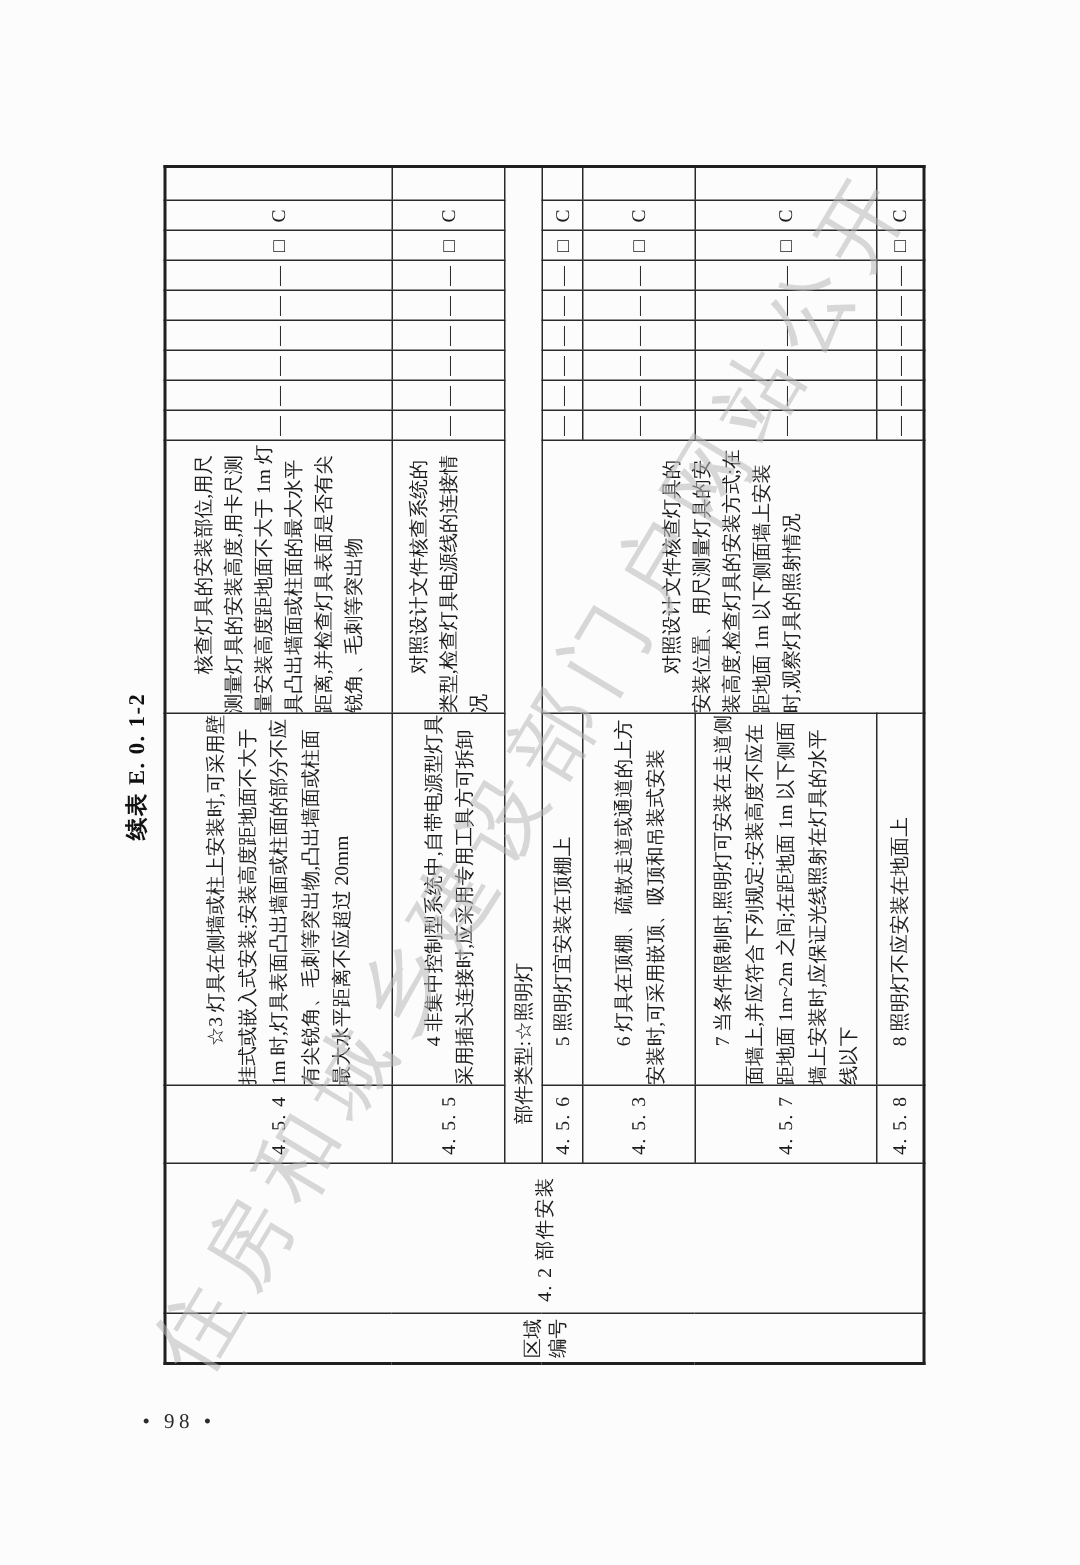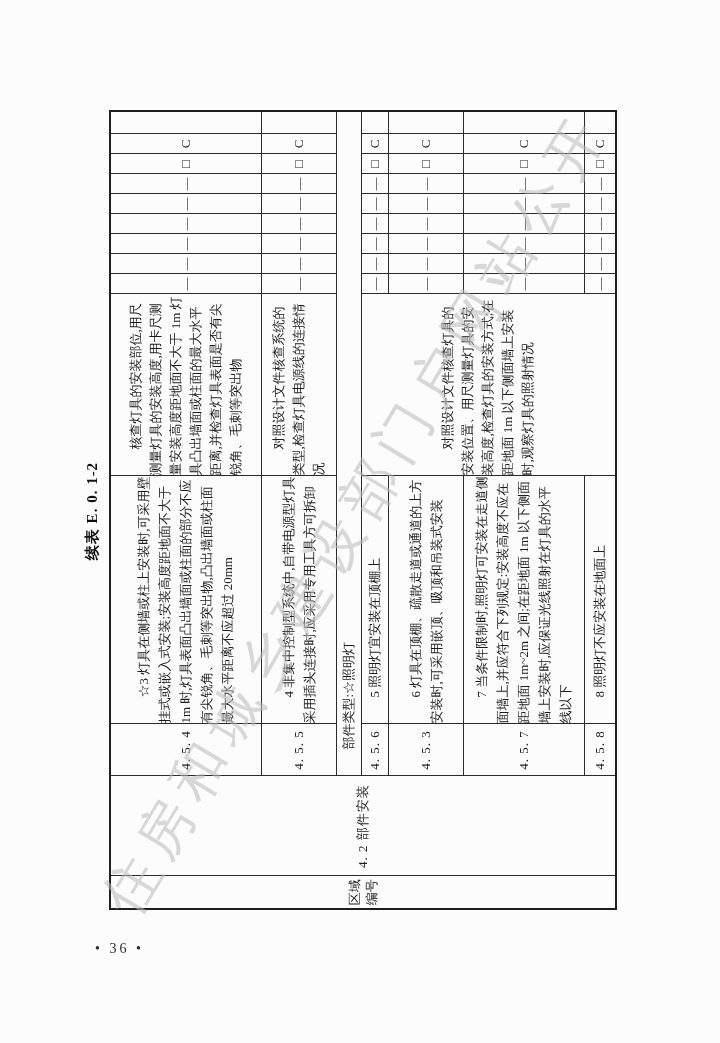--- a/index.html
+++ b/index.html
@@ -173,14 +173,14 @@
         <td class="c-dash">—</td>
         <td class="c-box">□</td>
         <td class="c-grade">C</td>
         <td class="c-blank"></td>
       </tr>
     </tbody>
       </table>
   </div>
 
   <div class="watermark">住房和城乡建设部门户网站公开</div>
-  <div class="footer">• 36 •</div>
+  <div class="footer">• 98 •</div>
 </div>
 
 </body></html>

